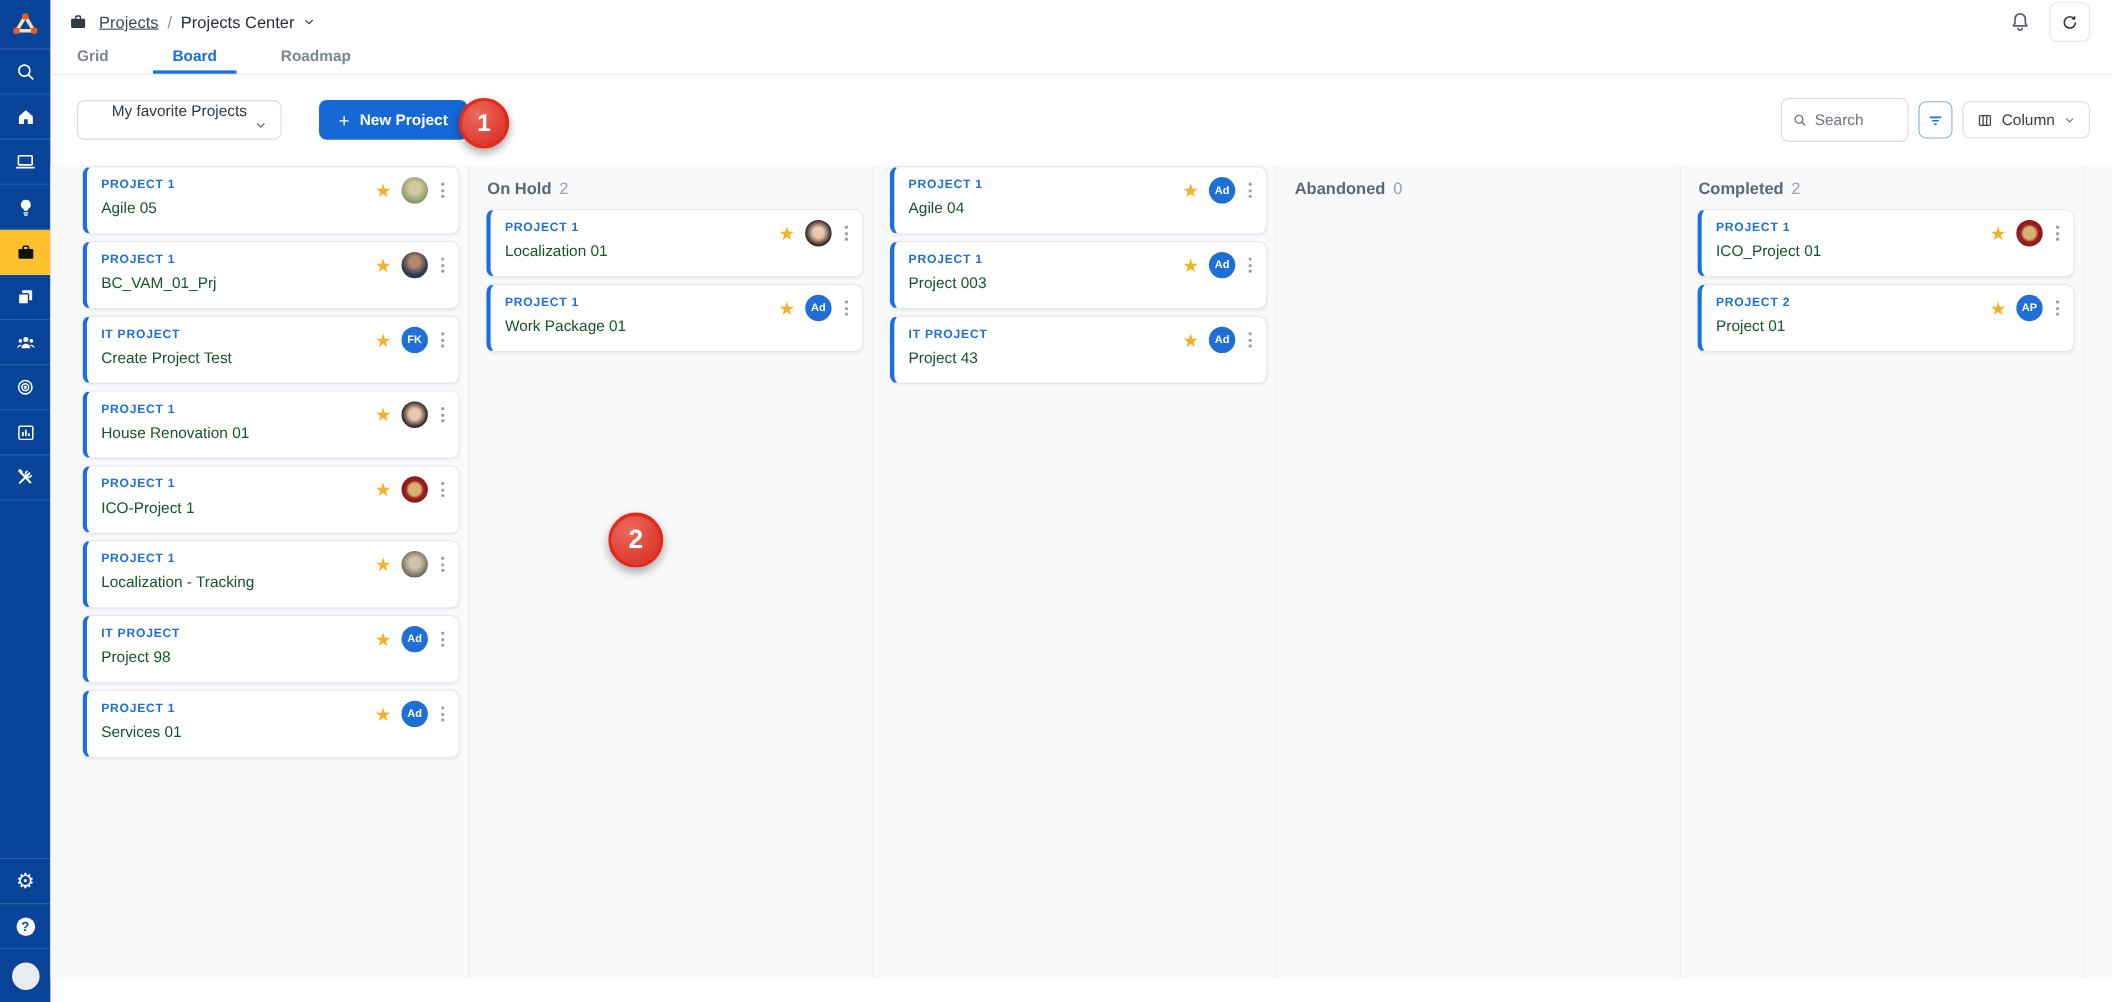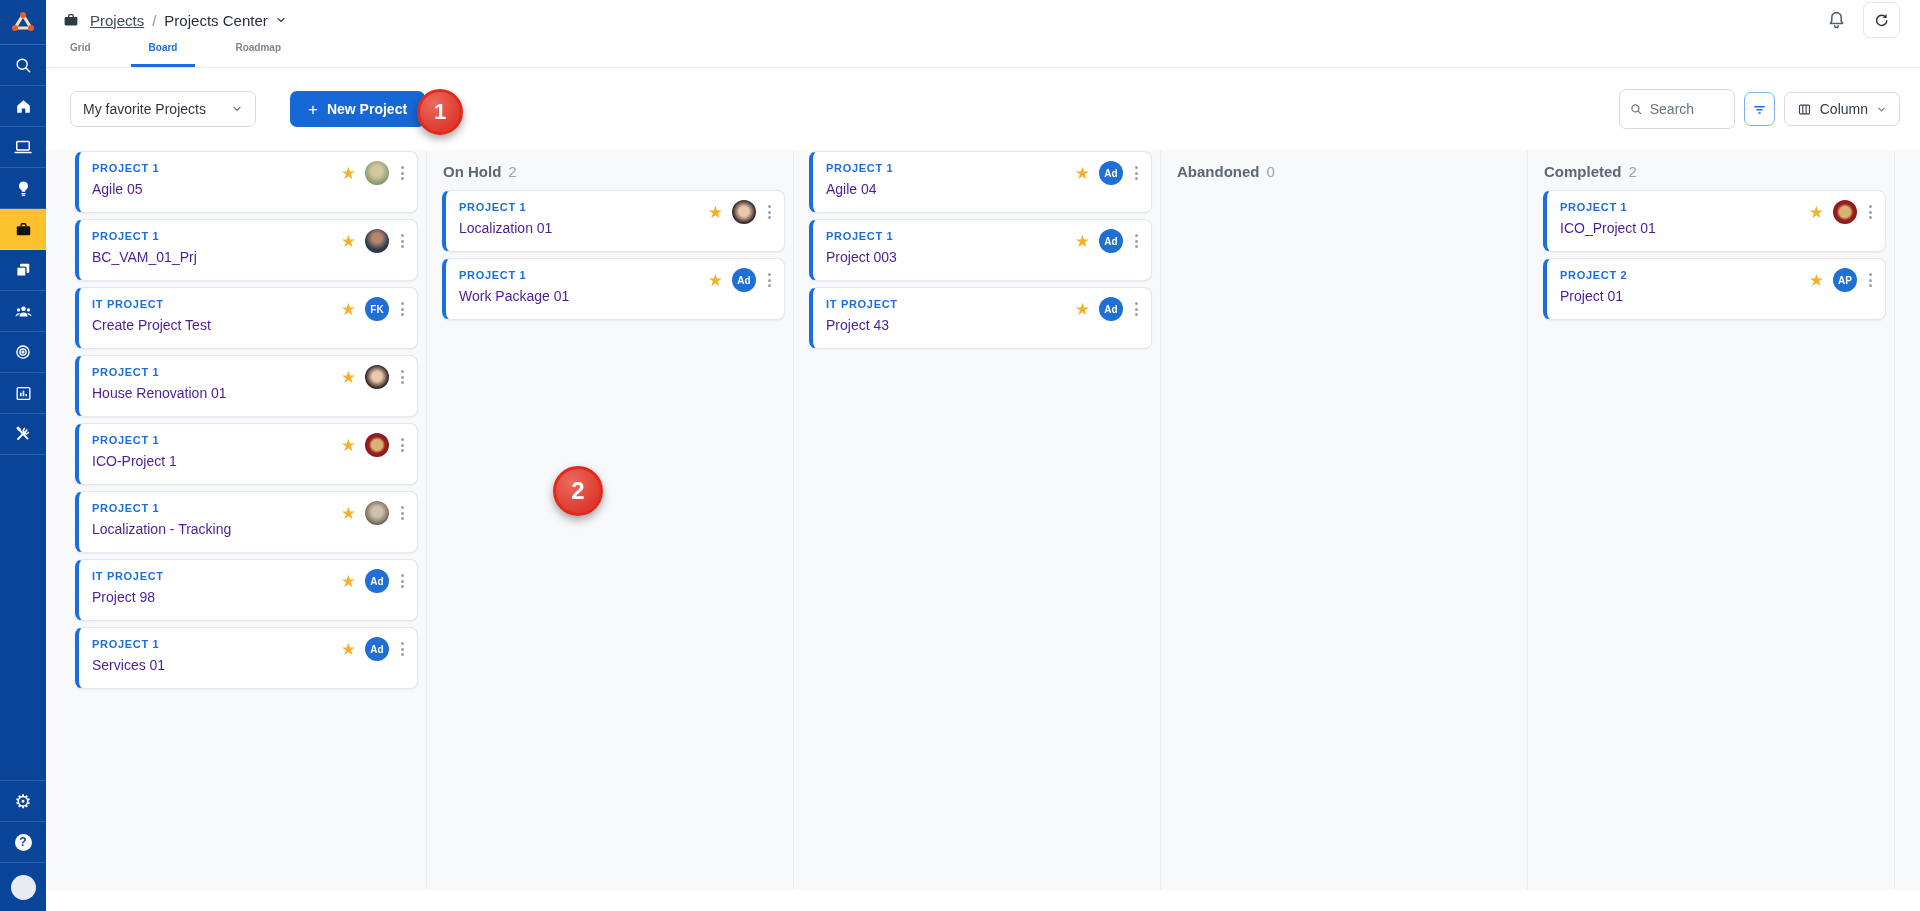--- a/index.html
+++ b/index.html
@@ -30,26 +30,26 @@
   .crumb-sep { font-size:15px; color:#8a939e; margin:0 8px; }
   .crumb-cur { font-size:15px; color:#262f3a; font-weight:500; }
   .crumb-caret { margin-left:7px; display:flex; cursor:pointer; }
   .topbar-right { position:absolute; right:20px; top:0; height:40px; display:flex; align-items:center; gap:16px; }
   .bell-btn { display:flex; cursor:pointer; }
   .refresh-btn { width:37px; height:36px; border:1px solid #e3e6ea; border-radius:7px; background:#fff;
     display:flex; align-items:center; justify-content:center; cursor:pointer; }
 
   .tabs { height:28px; border-bottom:1px solid #e7eaee; display:flex; align-items:flex-start;
     padding-left:24px; gap:40px; }
-  .tab { font-size:10px; font-weight:600; color:#7c8691; height:27px; padding:2px 0 0 0; cursor:pointer; }
+  .tab { font-size:14px; font-weight:600; color:#7c8691; height:27px; padding:2px 0 0 0; cursor:pointer; }
   .tab.active { color:#1b6ede; border-bottom:3px solid #1b6ede; padding:2px 18px 0 18px; }
 
   .toolbar { height:82px; display:flex; align-items:center; padding:0 20px 0 24px; position:relative; }
   .select-box { width:186px; height:36px; border:1px solid #d6dbe1; border-radius:7px; background:#fff;
-    display:flex; align-items:center; padding:0 12px; cursor:pointer; }
+    display:flex; align-items:center; padding:0 12px; cursor:pointer;flex-direction:column; }
   .select-box span { font-size:14px; color:#2e3642; }
   .select-box svg { margin-left:auto; }
   .new-btn { margin-left:34px; height:36px; padding:0 18px; background:#1568d6; border:none; border-radius:7px;
     color:#fff; font-size:14px; font-weight:600; display:flex; align-items:center; gap:9px; cursor:pointer;
     font-family:"Liberation Sans", sans-serif; }
   .new-btn .plus { font-size:17px; font-weight:400; line-height:1; }
   .toolbar-right { margin-left:auto; display:flex; align-items:center; gap:9px; }
   .search-box { width:116px; height:40px; border:1px solid #d6dbe1; border-radius:7px; background:#fff;
     display:flex; align-items:center; padding:0 9px; gap:7px; }
   .search-box input { border:none; outline:none; width:70px; font-size:14px; color:#2e3642;
@@ -66,21 +66,21 @@
     display:flex; padding-left:14px; overflow:hidden; }
   .col { width:367px; height:100%; border-right:1px solid #eceef1; flex:0 0 auto; }
   .col-head { padding:13px 0 9px 16px; font-size:15px; }
   .col-name { color:#5c6774; font-weight:600; }
   .col-count { color:#9aa4b0; font-weight:400; margin-left:7px; }
   .col-list { display:flex; flex-direction:column; gap:6px; padding:1px 8px 0 15px; }
   .card { position:relative; background:#fff; border:1px solid #e4e7eb; border-left:4px solid #1b6ede;
     border-radius:8px; height:62px; padding:10px 12px 0 13px; box-shadow:0 1px 2px rgba(25,39,60,.06);
     cursor:pointer; }
   .card-label { font-size:11px; font-weight:700; letter-spacing:.7px; color:#1b6ede; }
-  .card-title { font-size:14px; color:#4c1d95; margin-top:7px; }
+  .card-title { font-size:14px; color:#14532d; margin-top:7px; }
   .card-right { position:absolute; top:9px; right:10px; display:flex; align-items:center; gap:9px; }
   .star { color:#f2b32b; font-size:17px; line-height:1; cursor:pointer; }
   .avatar { width:24px; height:24px; border-radius:50%; flex:0 0 auto; cursor:pointer; }
   .avatar.initials { background:#1f6fd6; color:#fff; font-size:10px; font-weight:700;
     display:flex; align-items:center; justify-content:center; }
   .ph-outdoor { background:radial-gradient(circle at 50% 42%, #d3c79e 0 28%, #7d9468 75%); }
   .ph-darkman { background:radial-gradient(circle at 50% 38%, #b5876a 0 24%, #2e3950 62%); }
   .ph-woman   { background:radial-gradient(circle at 50% 48%, #eac7ad 0 28%, #37282a 66%); }
   .ph-crest   { background:radial-gradient(circle at 50% 50%, #d8b273 0 32%, #9c2020 48%, #6e1111 100%); }
   .ph-wolf    { background:radial-gradient(circle at 50% 45%, #cec2ab 0 28%, #6e6353 72%); }

